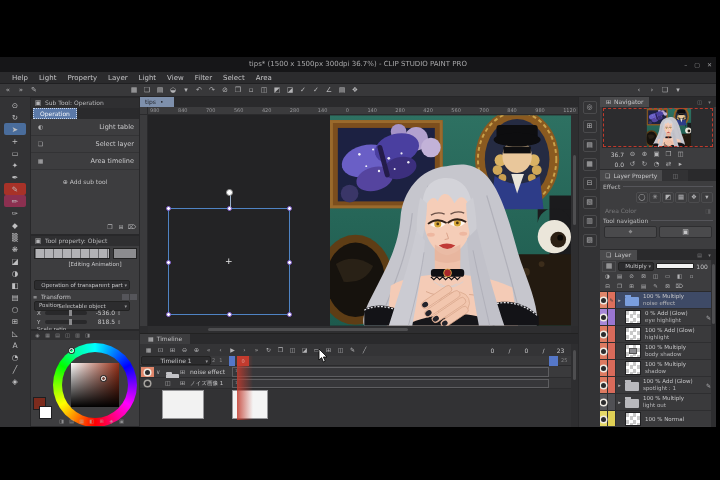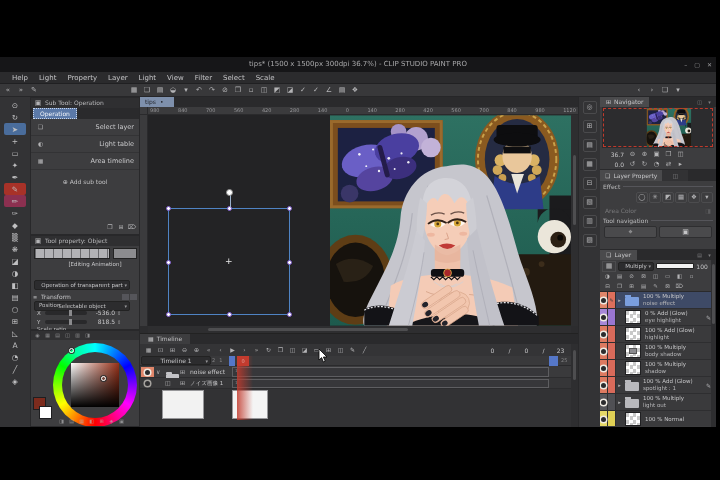--- a/index.html
+++ b/index.html
@@ -80,21 +80,21 @@
   <div id="menubar">
 
   <span>Help</span>
       <span>Light</span>
       <span>Property</span>
       <span>Layer</span>
       <span>Light</span>
       <span>View</span>
       <span>Filter</span>
       <span>Select</span>
-      <span>Scale</span>
+      <span>Area</span>
     </div>
 
   <div id="cmdbar">
     <span class="row" style="gap:1px;width:126px">
 
     <span class="ic">«</span>
         <span class="ic">»</span>
         <span class="ic">✎</span>
       </span>
     <span class="row" style="gap:1px">
@@ -160,27 +160,27 @@
       <span class="ic" style="width:8px">▣</span>
       <span>Sub Tool: Operation</span>
     </div>
     <div style="height:11px;background:#2a2a2c;display:flex;align-items:center;padding:1px 2px">
       <span class="tabblue">Operation</span>
     </div>
     <div>
 
 
         <div class="stitem">
+          <span class="ic" style="width:9px;font-size:6px">◐</span>
+          <span class="lbl">Light table</span>
+        </div>
+
+        <div class="stitem">
           <span class="ic" style="width:9px;font-size:6px">❏</span>
           <span class="lbl">Select layer</span>
-        </div>
-
-        <div class="stitem">
-          <span class="ic" style="width:9px;font-size:6px">◐</span>
-          <span class="lbl">Light table</span>
         </div>
 
         <div class="stitem">
           <span class="ic" style="width:9px;font-size:6px">▦</span>
           <span class="lbl">Area timeline</span>
         </div>
       </div>
     <div style="text-align:center;font-size:6px;color:#c0c0c2;margin-top:8px">
       <span>⊕</span>
       <span>Add sub tool</span>

